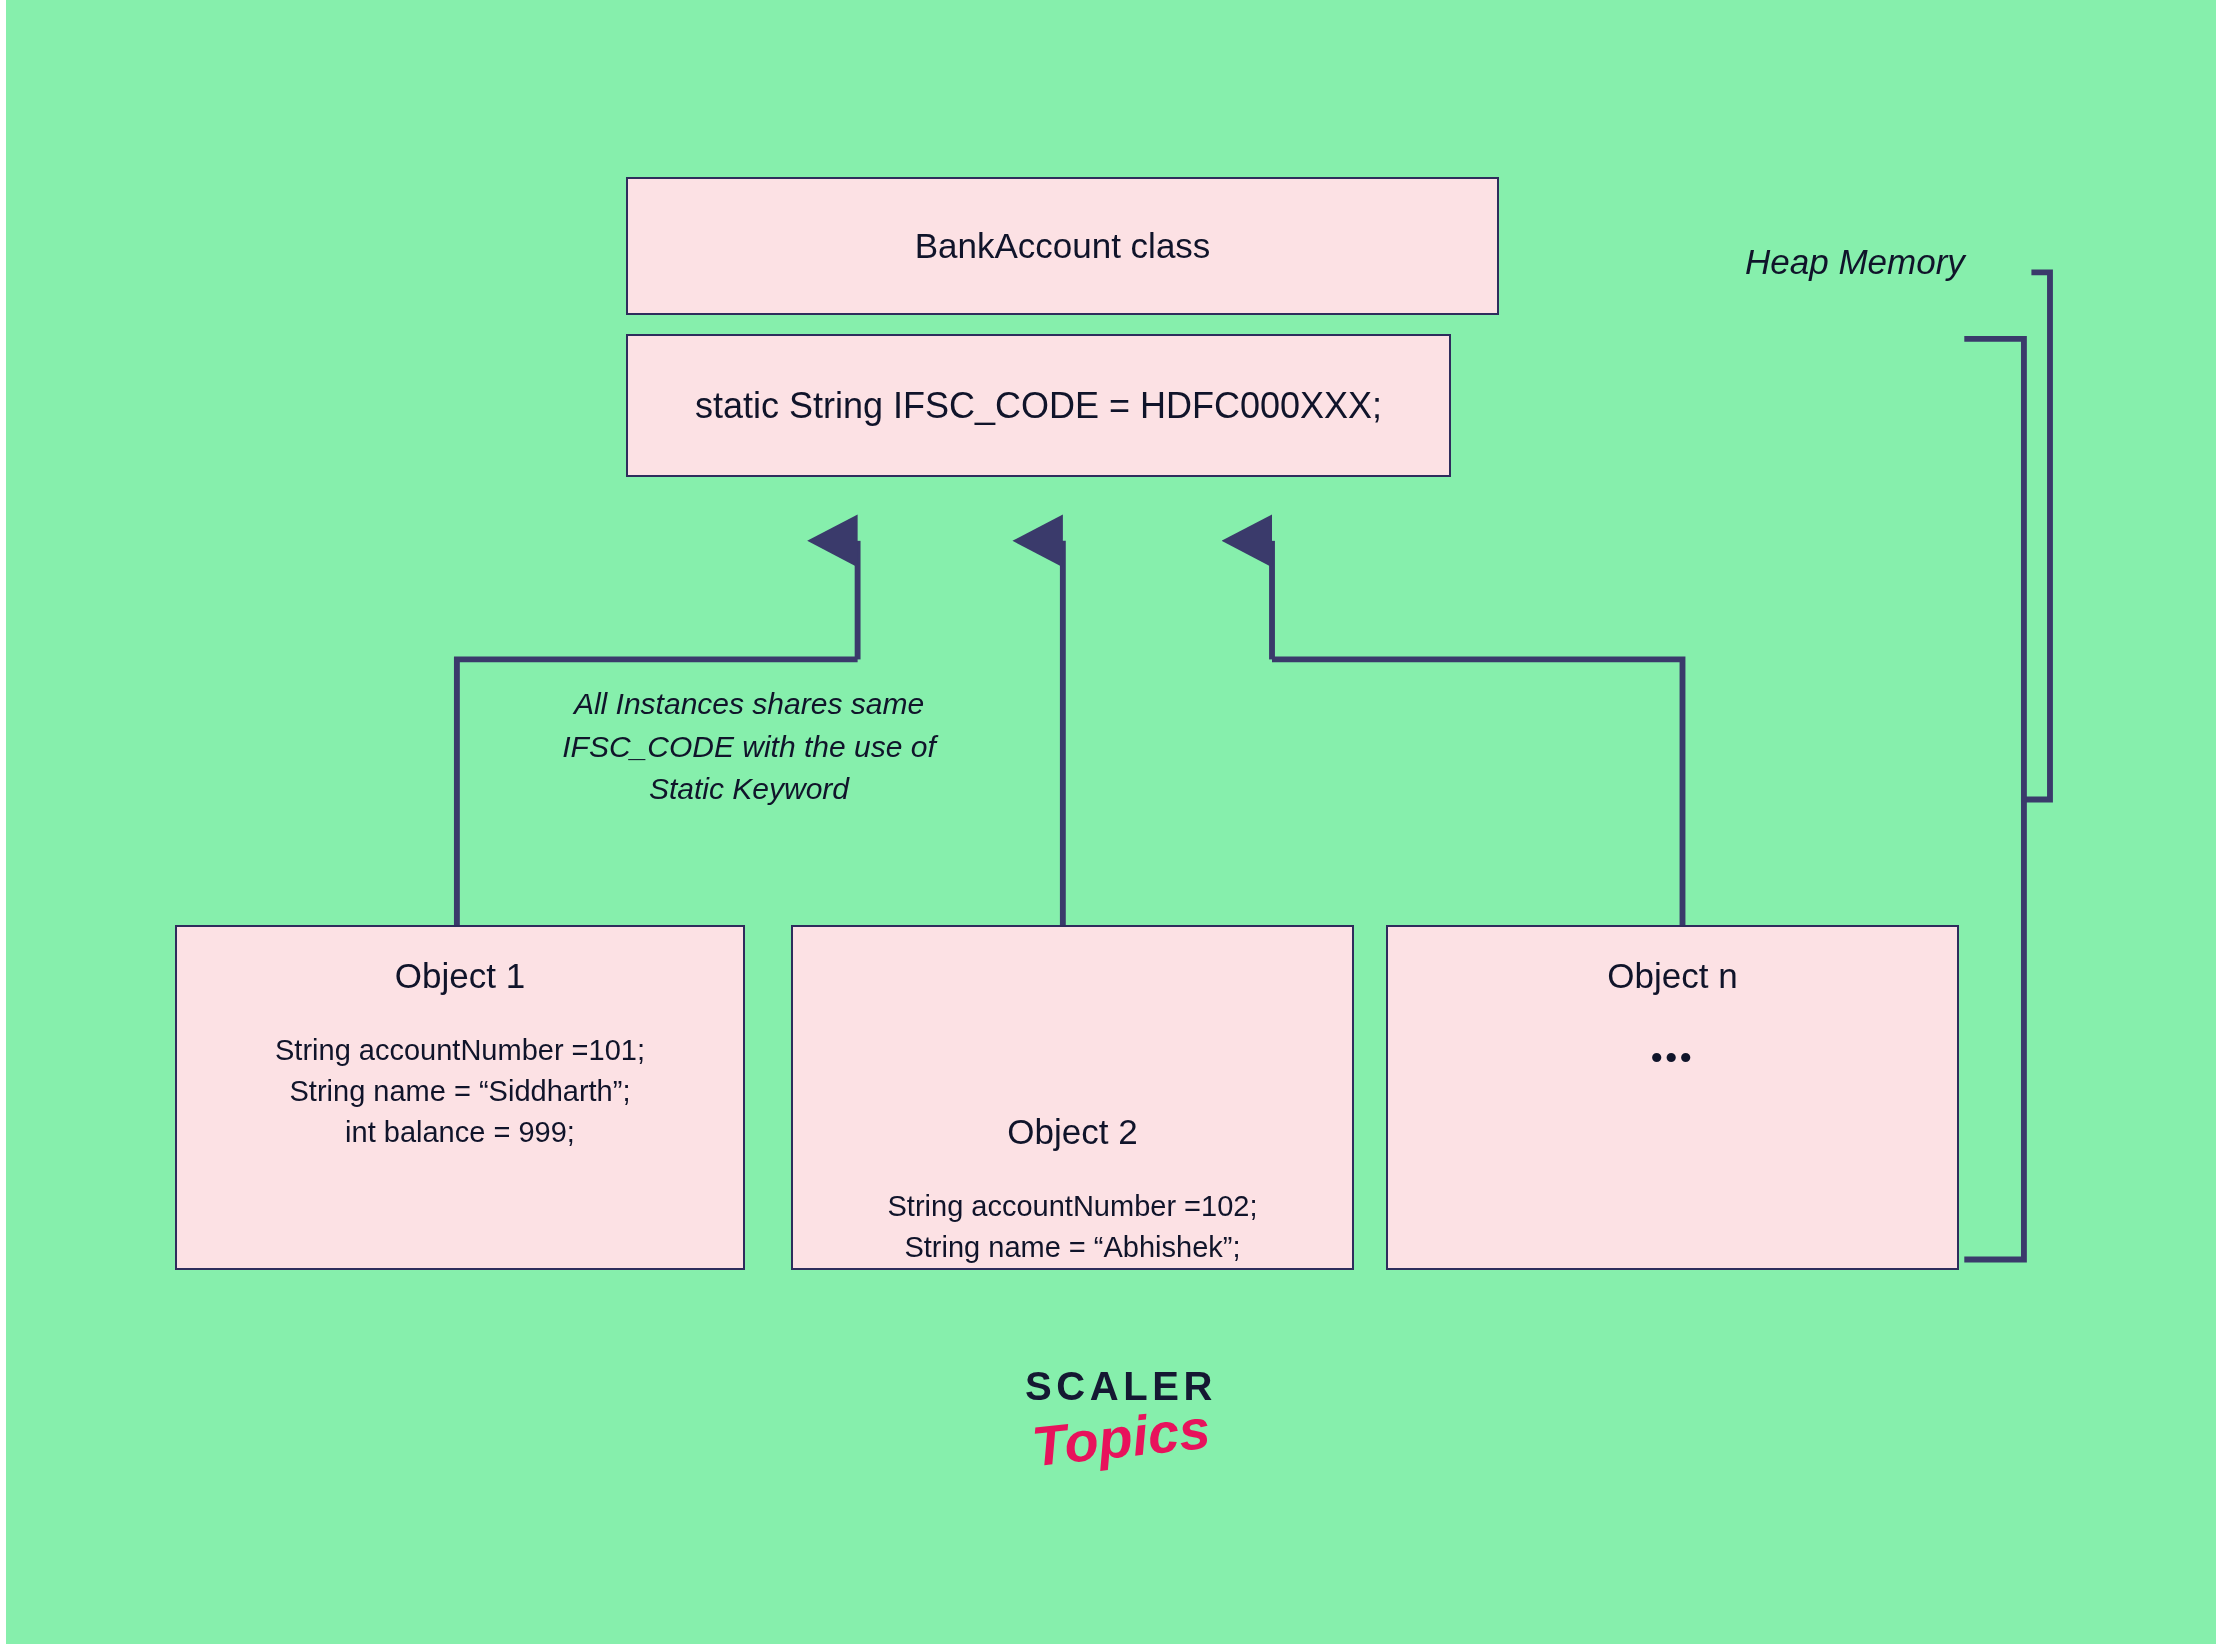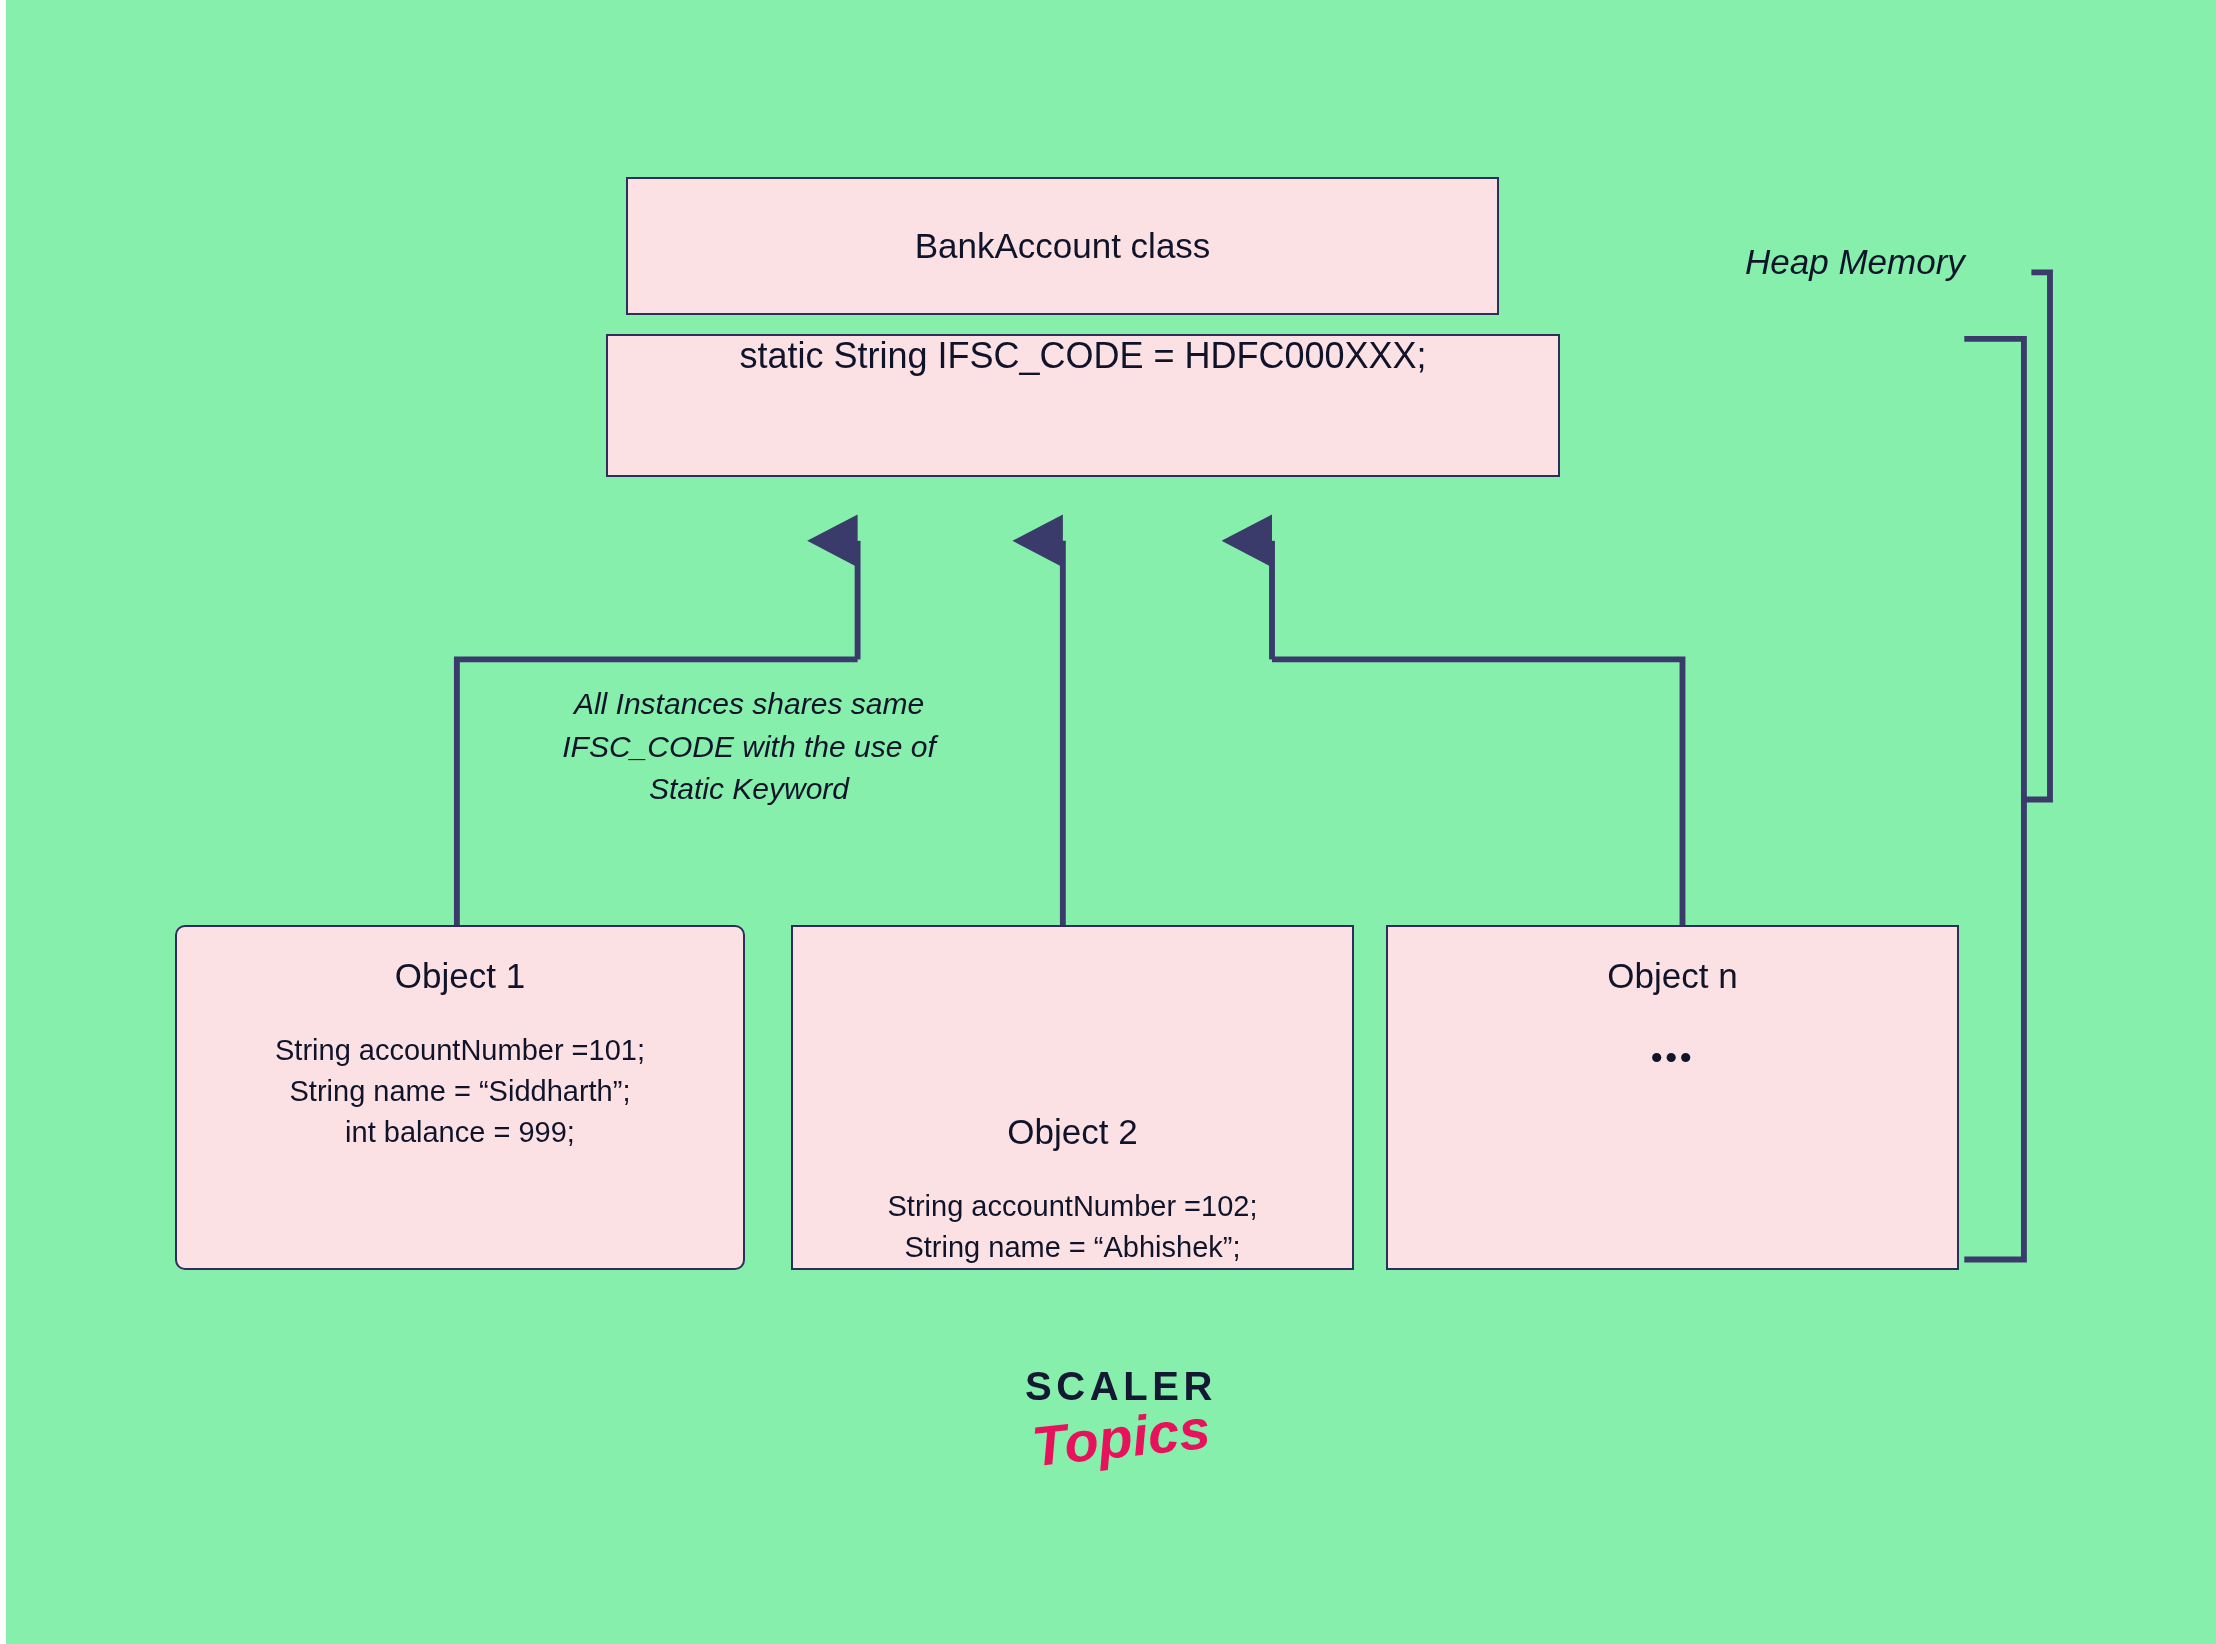--- a/index.html
+++ b/index.html
@@ -62,30 +62,30 @@
 
   
   #class-box {
     left: 620px;
     top: 177px;
     width: 873px;
     height: 138px;
     justify-content: center;
   }
   #static-box {
-    left: 600px;
+    left: 620px;
     top: 334px;
-    width: 954px;
+    width: 825px;
     height: 143px;
-    justify-content: flex-start;
+    justify-content: center;
   }
   #static-box .box-title { font-size: 36px; }
 
   
-  #obj1 { left: 169px;  top: 925px; width: 570px; height: 345px; border-radius: 10px; }
+  #obj1 { left: 169px;  top: 925px; width: 570px; height: 345px; }
   #obj2 { left: 785px; top: 925px; width: 563px; height: 345px; justify-content: flex-end; }
   #obj3 { left: 1380px; top: 925px; width: 573px; height: 345px; }
 
   .pbox .box-head { margin-top: 29px; }
   .pbox .box-lines { margin-top: 34px; }
   #obj3 .ellipsis { margin-top: 44px; }
 
   
   #wires {
     position: absolute;

